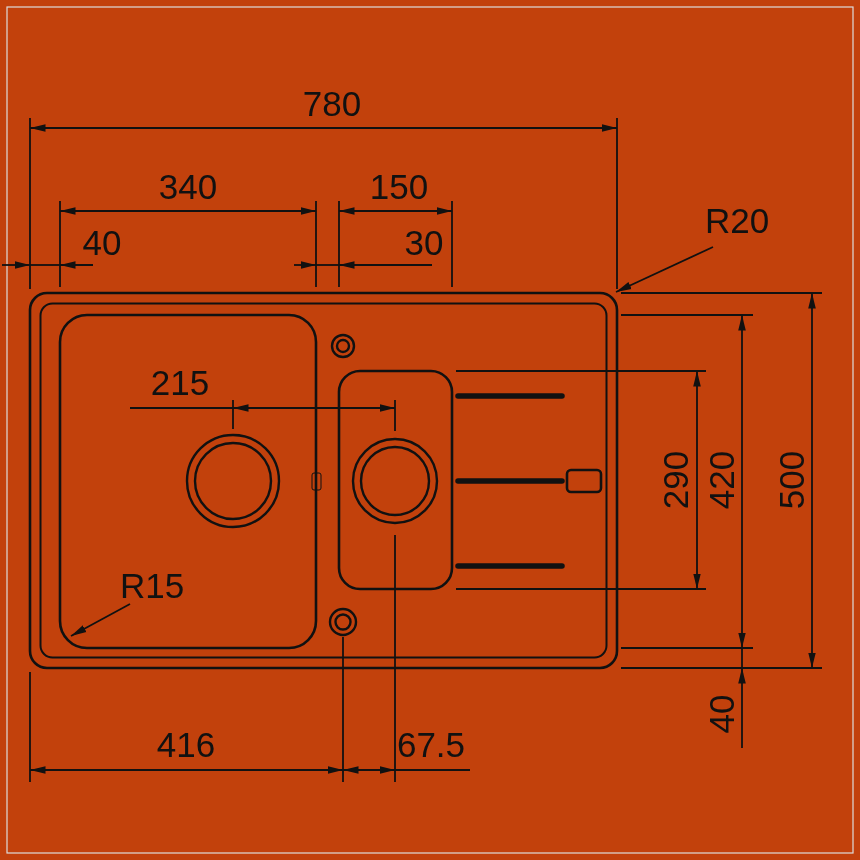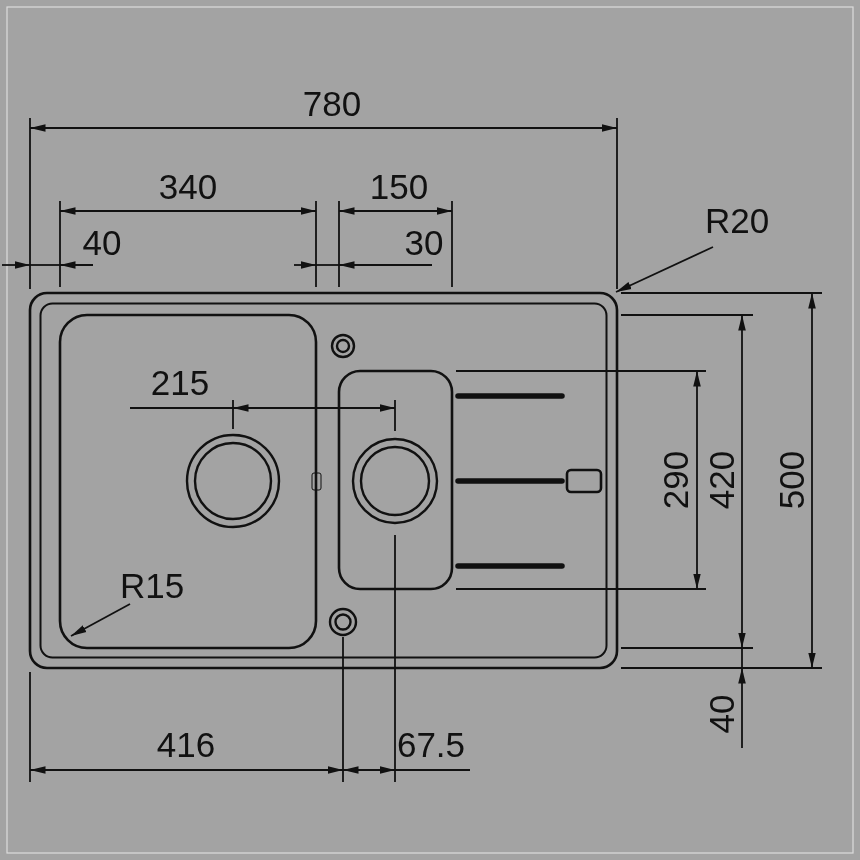--- a/index.html
+++ b/index.html
@@ -1,16 +1,16 @@
 <!DOCTYPE html>
 <html><head>
 <meta charset="utf-8">
 <style>
   html,body{margin:0;padding:0;background:#ffffff;}
-  .page{width:860px;height:860px;position:relative;background:#a3a3a3;overflow:hidden;}
+  .page{width:860px;height:860px;position:relative;background:#c2410c;overflow:hidden;}
   svg{display:block;}
   .outline *{stroke:#111;fill:none;}
   .dims line{stroke:#111;stroke-width:1.8;}
   .labels text{font-family:"Liberation Sans",sans-serif;font-size:35px;fill:#111;}
 </style>
 </head>
 <body>
 
 <div class="page">
 <svg width="860" height="860" viewBox="0 0 860 860">

